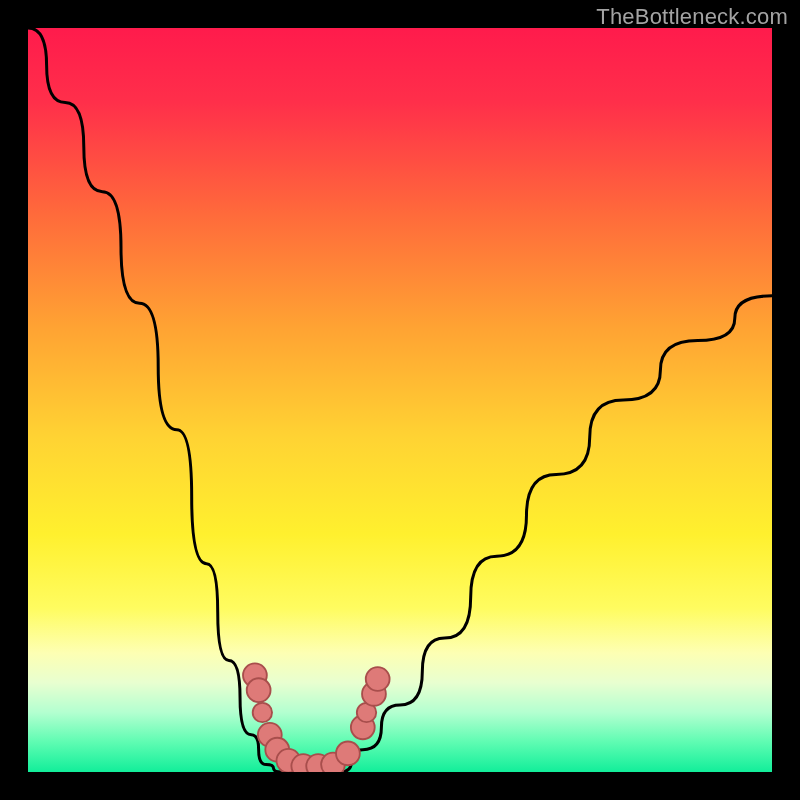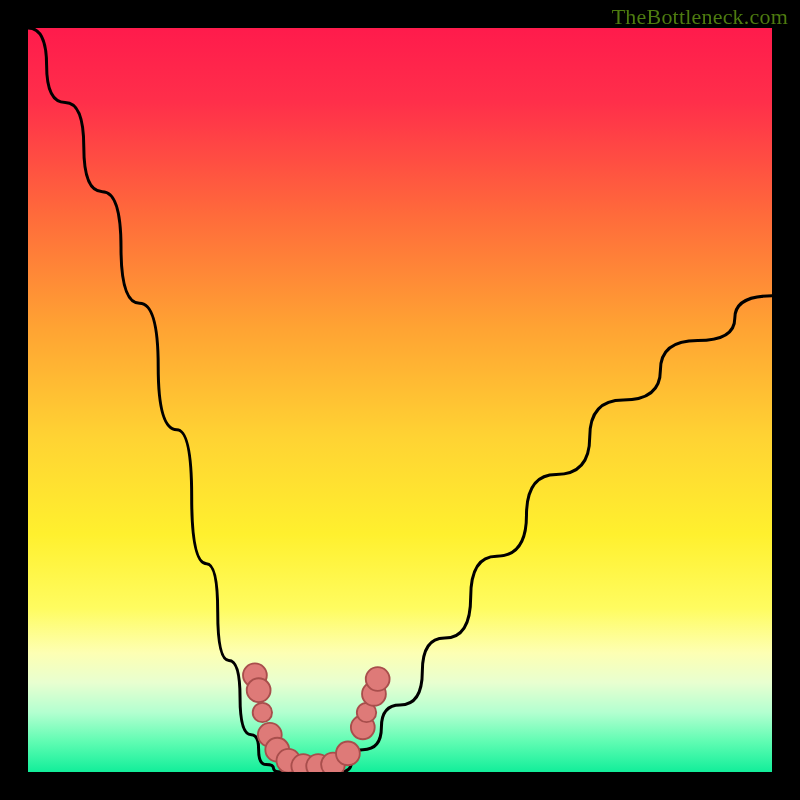--- a/index.html
+++ b/index.html
@@ -25,24 +25,23 @@
     top: 0;
     width: 100%;
     height: 100%;
   }
   .watermark {
     position: absolute;
     top: 4px;
     right: 12px;
     font-size: 22px;
     font-weight: 400;
-    color: #4d7c0f;
+    color: #a3a3a3;
     letter-spacing: 0.2px;
     z-index: 5;
-    font-family: Liberation Serif, serif;
   }
   svg.curves {
     position: absolute;
     left: 0;
     top: 0;
     width: 100%;
     height: 100%;
     z-index: 3;
   }
 </style>

